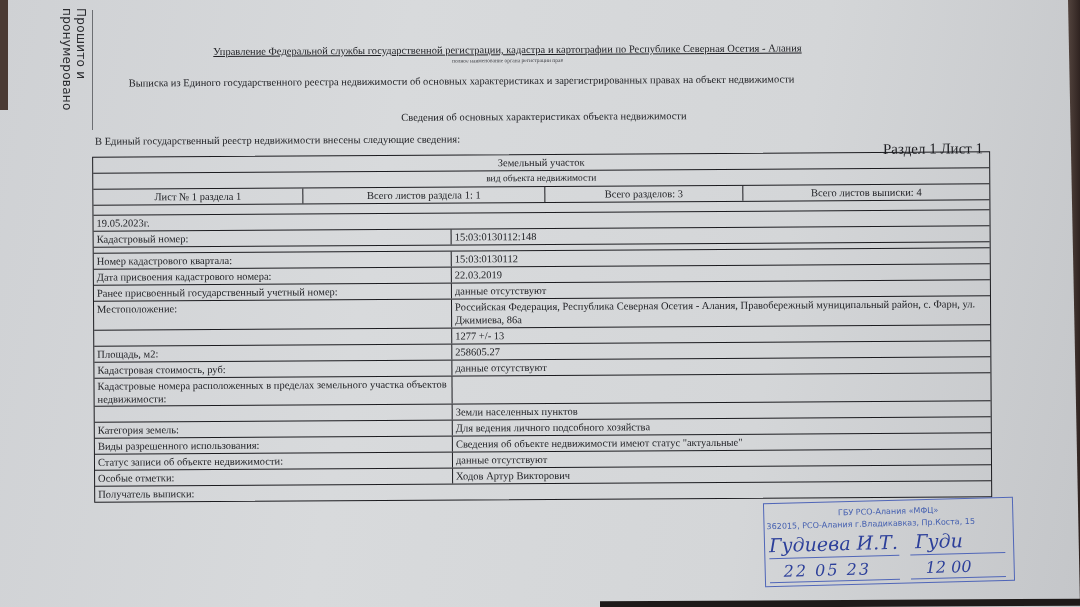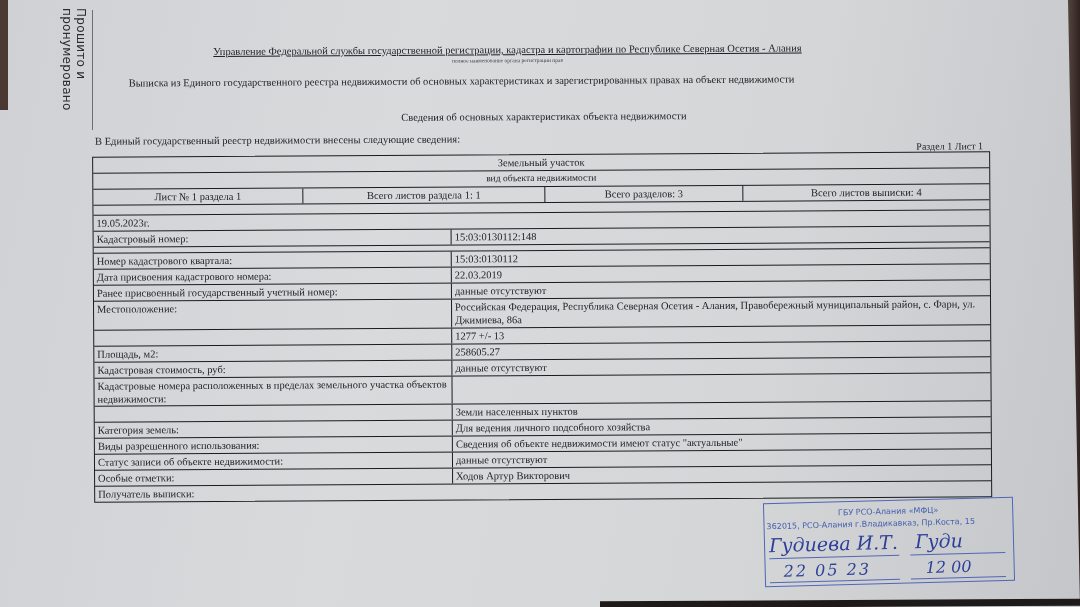--- a/index.html
+++ b/index.html
@@ -65,21 +65,21 @@
     .section-title {
       position: absolute; left: 370px; top: 111px; width: 350px;
       text-align: center; font-size: 10.5px; white-space: nowrap;
     }
     .intro {
       position: absolute; left: 96px; top: 133px;
       font-size: 10.5px; white-space: nowrap;
     }
     .razdel {
       position: absolute; left: 880px; top: 143px; width: 104px;
-      text-align: right; font-size: 10px; white-space: nowrap;
+      text-align: right; font-size: 15px; white-space: nowrap;
     }
     .tbl {
       position: absolute;
       left: 93px; top: 154px; width: 898px;
       border: 1.5px solid #1c1c20;
       box-sizing: border-box;
     }
     .row {
       display: flex;
       border-bottom: 1.3px solid #1c1c20;

